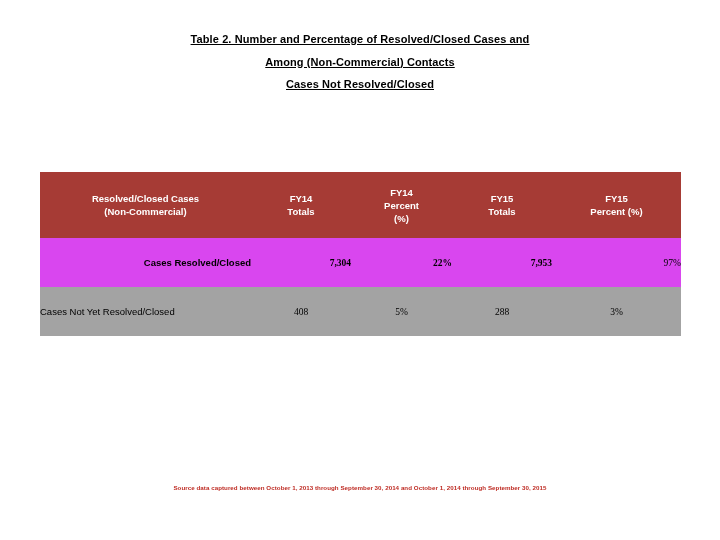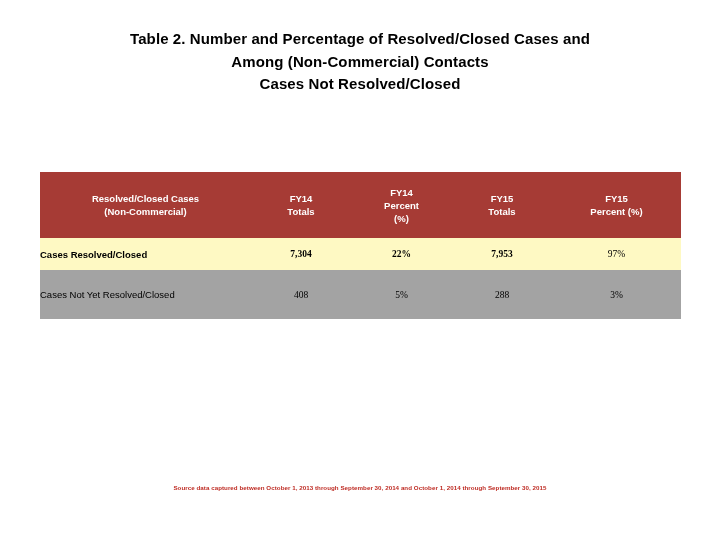--- a/index.html
+++ b/index.html
@@ -18,26 +18,27 @@
 
   
   .title-block {
     position: absolute;
     left: 60px;
     top: 28px;
     width: 600px;
     text-align: center;
   }
   .title-line {
-    font-size: 15px;
+    font-size: 11px;
     font-weight: bold;
     line-height: 22.5px;
     letter-spacing: 0.1px;
     color: #000000;
     white-space: nowrap;
+    text-decoration: underline;
   }
 
   
   .table-wrap {
     position: absolute;
     left: 40px;
     top: 172px;
     width: 641px;
   }
   table.data-table {
@@ -74,24 +75,25 @@
     border-right: 2px solid #ffffff;
     padding: 4px 6px;
   }
   .hdr-row th:last-child { border-right: 0; }
   .hdr-row th.left-head {
     text-align: center;
   }
 
   
   .row-a td {
-    background: #fef9c3;
-    height: 32px;
+    background: #d946ef;
+    height: 49px;
     border-right: 2px solid #ffffff;
     padding: 2px 8px;
+    text-align: right;
   }
   .row-a td:last-child { border-right: 0; }
   .row-b td {
     background: #a3a3a3;
     height: 49px;
     border-right: 2px solid #ffffff;
     padding: 2px 8px;
   }
   .row-b td:last-child { border-right: 0; }
   .row-total td {

